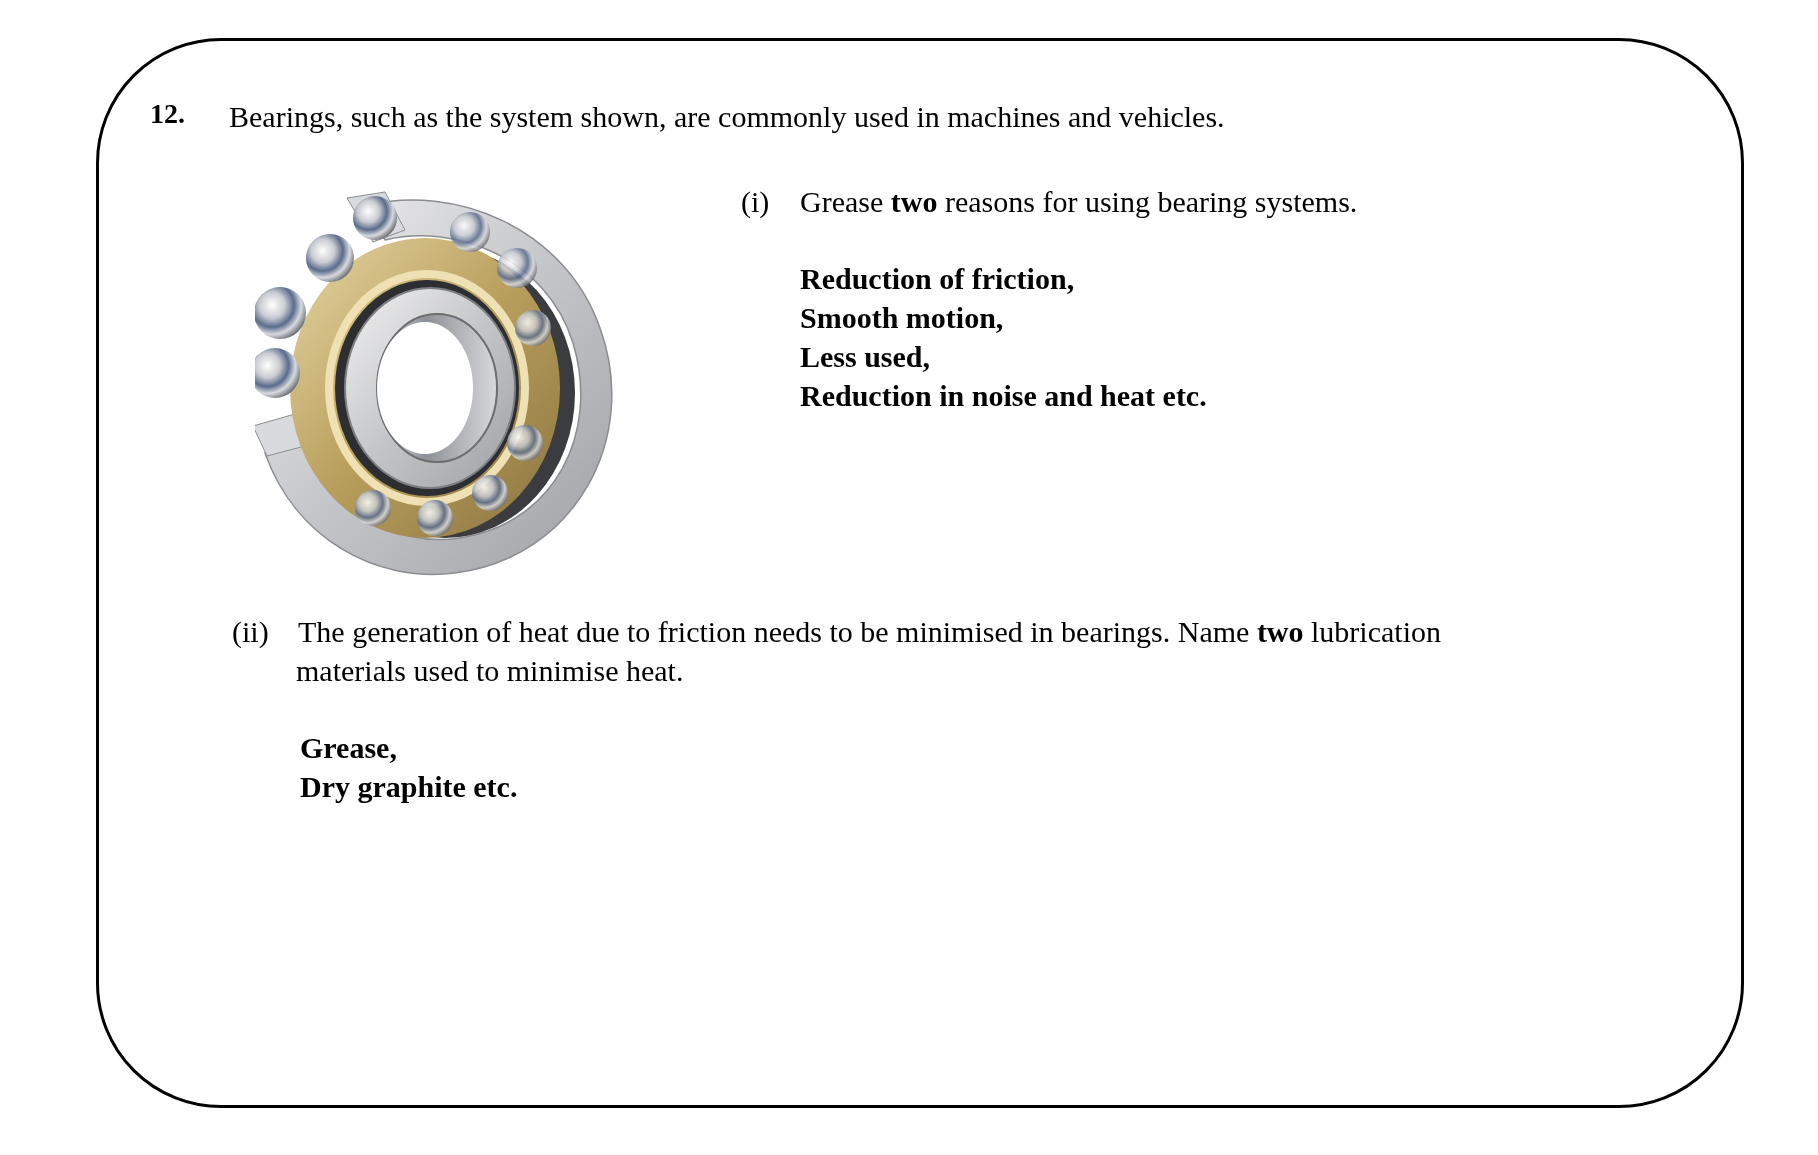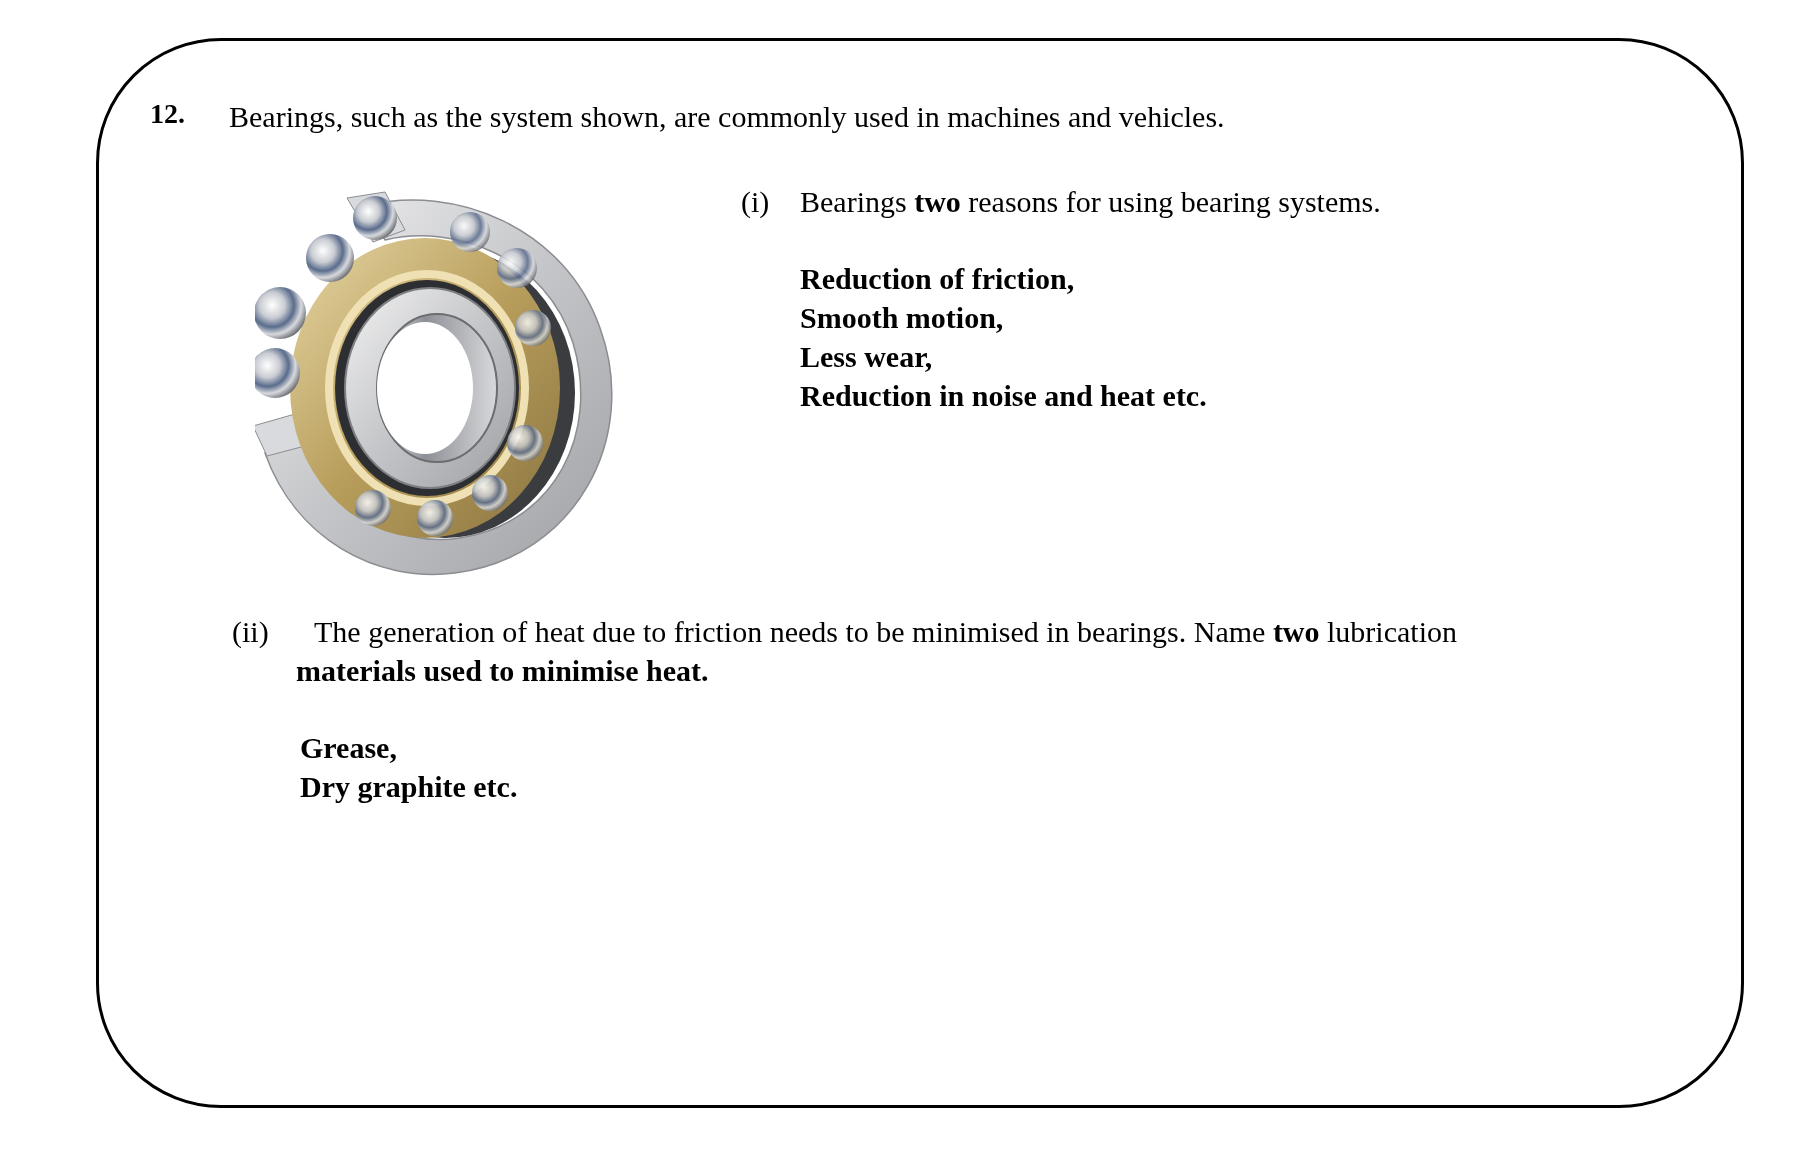--- a/index.html
+++ b/index.html
@@ -74,29 +74,29 @@
   <circle cx="215" cy="44" r="20" fill="url(#ball)" opacity="0.85"></circle>
   <circle cx="262" cy="80" r="20" fill="url(#ball)" opacity="0.85"></circle>
   <circle cx="278" cy="140" r="18" fill="url(#ball)" opacity="0.8"></circle>
   <circle cx="270" cy="255" r="18" fill="url(#ball)" opacity="0.8"></circle>
   <circle cx="235" cy="305" r="18" fill="url(#ball)" opacity="0.85"></circle>
   <circle cx="180" cy="330" r="18" fill="url(#ball)" opacity="0.85"></circle>
   <circle cx="118" cy="320" r="18" fill="url(#ball)" opacity="0.85"></circle>
 </svg>
 
 <div class="sub-label" style="left:741px; top:182px;">(i)</div>
-<div class="txt" style="left:800px; top:182px;"><span>Bearings </span><span class="b">two</span><span> reasons for using bearing systems.</span></div>
+<div class="txt" style="left:800px; top:182px;"><span>Grease </span><span class="b">two</span><span> reasons for using bearing systems.</span></div>
 
 <div class="answers" style="left:800px; top:259px;">
   <div>Reduction of friction,</div>
   <div>Smooth motion,</div>
-  <div>Less wear,</div>
+  <div>Less used,</div>
   <div>Reduction in noise and heat etc.</div>
 </div>
 
 <div class="sub-label" style="left:232px; top:612px;">(ii)</div>
-<div class="txt" style="left:298px; top:612px;margin-left:16px;"><span>The generation of heat due to friction needs to be minimised in bearings. Name </span><span class="b">two</span><span> lubrication</span></div>
-<div class="txt" style="left:296px; top:651px;font-weight:bold;">materials used to minimise heat.</div>
+<div class="txt" style="left:298px; top:612px;"><span>The generation of heat due to friction needs to be minimised in bearings. Name </span><span class="b">two</span><span> lubrication</span></div>
+<div class="txt" style="left:296px; top:651px;">materials used to minimise heat.</div>
 
 <div class="answers" style="left:300px; top:728px;">
   <div>Grease,</div>
   <div>Dry graphite etc.</div>
 </div>
 
 </body></html>

